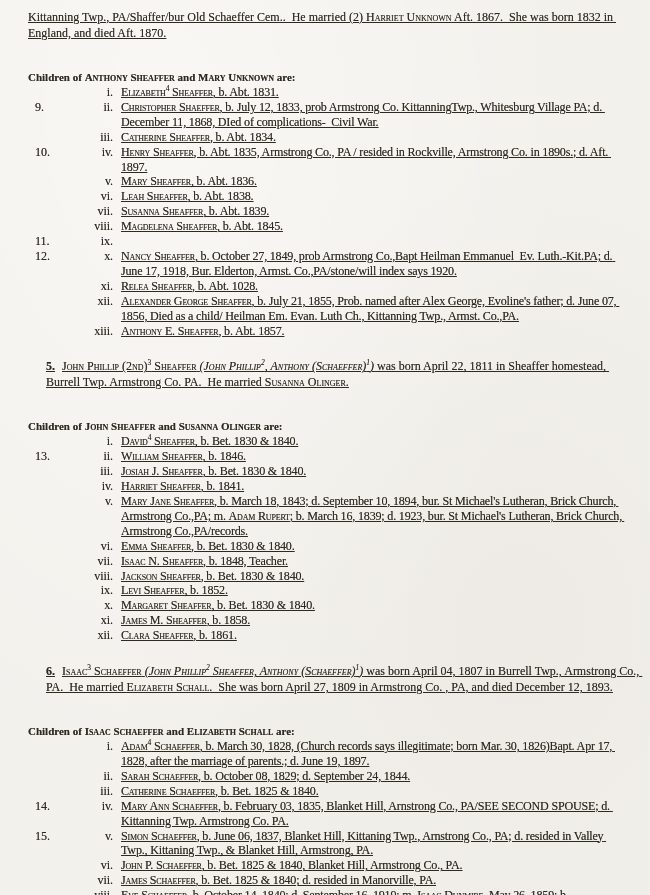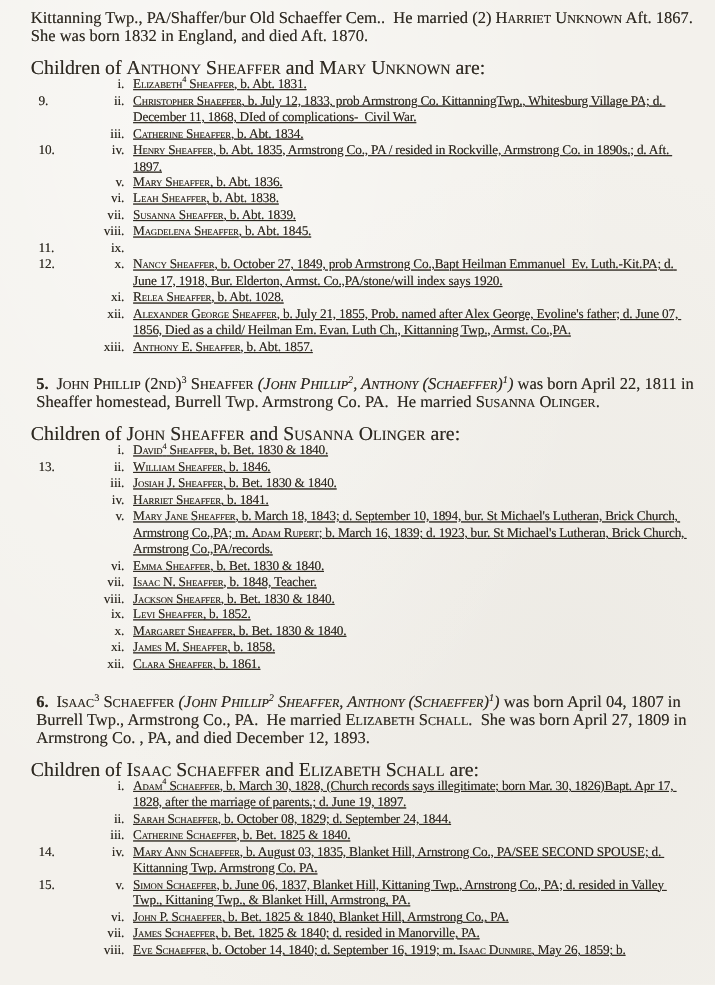--- a/index.html
+++ b/index.html
@@ -17,26 +17,26 @@
     font-family:"Liberation Serif","DejaVu Serif",serif;
     color:var(--ink);
     text-shadow:0 0 0.5px rgba(46,41,33,0.55);
   }
   .page{
     box-sizing:border-box;
     width:650px;height:895px;
     padding:9px 10px 0 28px;
   }
   .block-paragraph{
-    font-size:15px;line-height:16px;white-space:pre-wrap;
-  }
-  .block-paragraph.has-lead{margin-top:20px;padding-left:5px;}
+    font-size:12px;line-height:16px;white-space:pre-wrap;text-decoration:underline;
+  }
+  .block-paragraph.has-lead{margin-top:20px;padding-left:5px;margin-left:13px;}
   .lead{font-weight:bold;margin-right:7px;}
   .block-header{
-    font-size:18px;line-height:16px;margin-top:12px;white-space:pre-wrap;
+    font-size:11px;line-height:16px;margin-top:28px;white-space:pre-wrap;font-weight:bold;
   }
   .block-list{
     font-size:12.1px;line-height:14.9px;letter-spacing:-0.1px;
   }
   .row{display:flex;align-items:flex-start;}
   .num{flex:none;width:49px;padding-left:7px;}
   .roman{flex:none;width:29px;text-align:right;}
   .rtext{flex:1;padding-left:8px;padding-right:8px;letter-spacing:-0.2px;white-space:pre-wrap;text-decoration:underline;}
   .sc{font-variant-caps:small-caps;}
   .it{font-style:italic;}
@@ -193,21 +193,21 @@
           <div class="rtext"><span class="sc">Sarah Schaeffer</span><span>, b. October 08, 1829; d. September 24, 1844.</span></div>
         </div>
         <div class="row">
           <div class="num"></div>
           <div class="roman">iii.</div>
           <div class="rtext"><span class="sc">Catherine Schaeffer</span><span>, b. Bet. 1825 &amp; 1840.</span></div>
         </div>
         <div class="row">
           <div class="num">14.</div>
           <div class="roman">iv.</div>
-          <div class="rtext"><span class="sc">Mary Ann Schaeffer</span><span>, b. August 03, 1835, Blanket Hill, Arnstrong Co., PA/SEE SECOND SPOUSE; d. Kittanning Twp. Armstrong Co. PA.</span></div>
+          <div class="rtext"><span class="sc">Mary Ann Schaeffer</span><span>, b. February 03, 1835, Blanket Hill, Arnstrong Co., PA/SEE SECOND SPOUSE; d. Kittanning Twp. Armstrong Co. PA.</span></div>
         </div>
         <div class="row">
           <div class="num">15.</div>
           <div class="roman">v.</div>
           <div class="rtext"><span class="sc">Simon Schaeffer</span><span>, b. June 06, 1837, Blanket Hill, Kittaning Twp., Arnstrong Co., PA; d. resided in Valley Twp., Kittaning Twp., &amp; Blanket Hill, Armstrong, PA.</span></div>
         </div>
         <div class="row">
           <div class="num"></div>
           <div class="roman">vi.</div>
           <div class="rtext"><span class="sc">John P. Schaeffer</span><span>, b. Bet. 1825 &amp; 1840, Blanket Hill, Armstrong Co., PA.</span></div>

